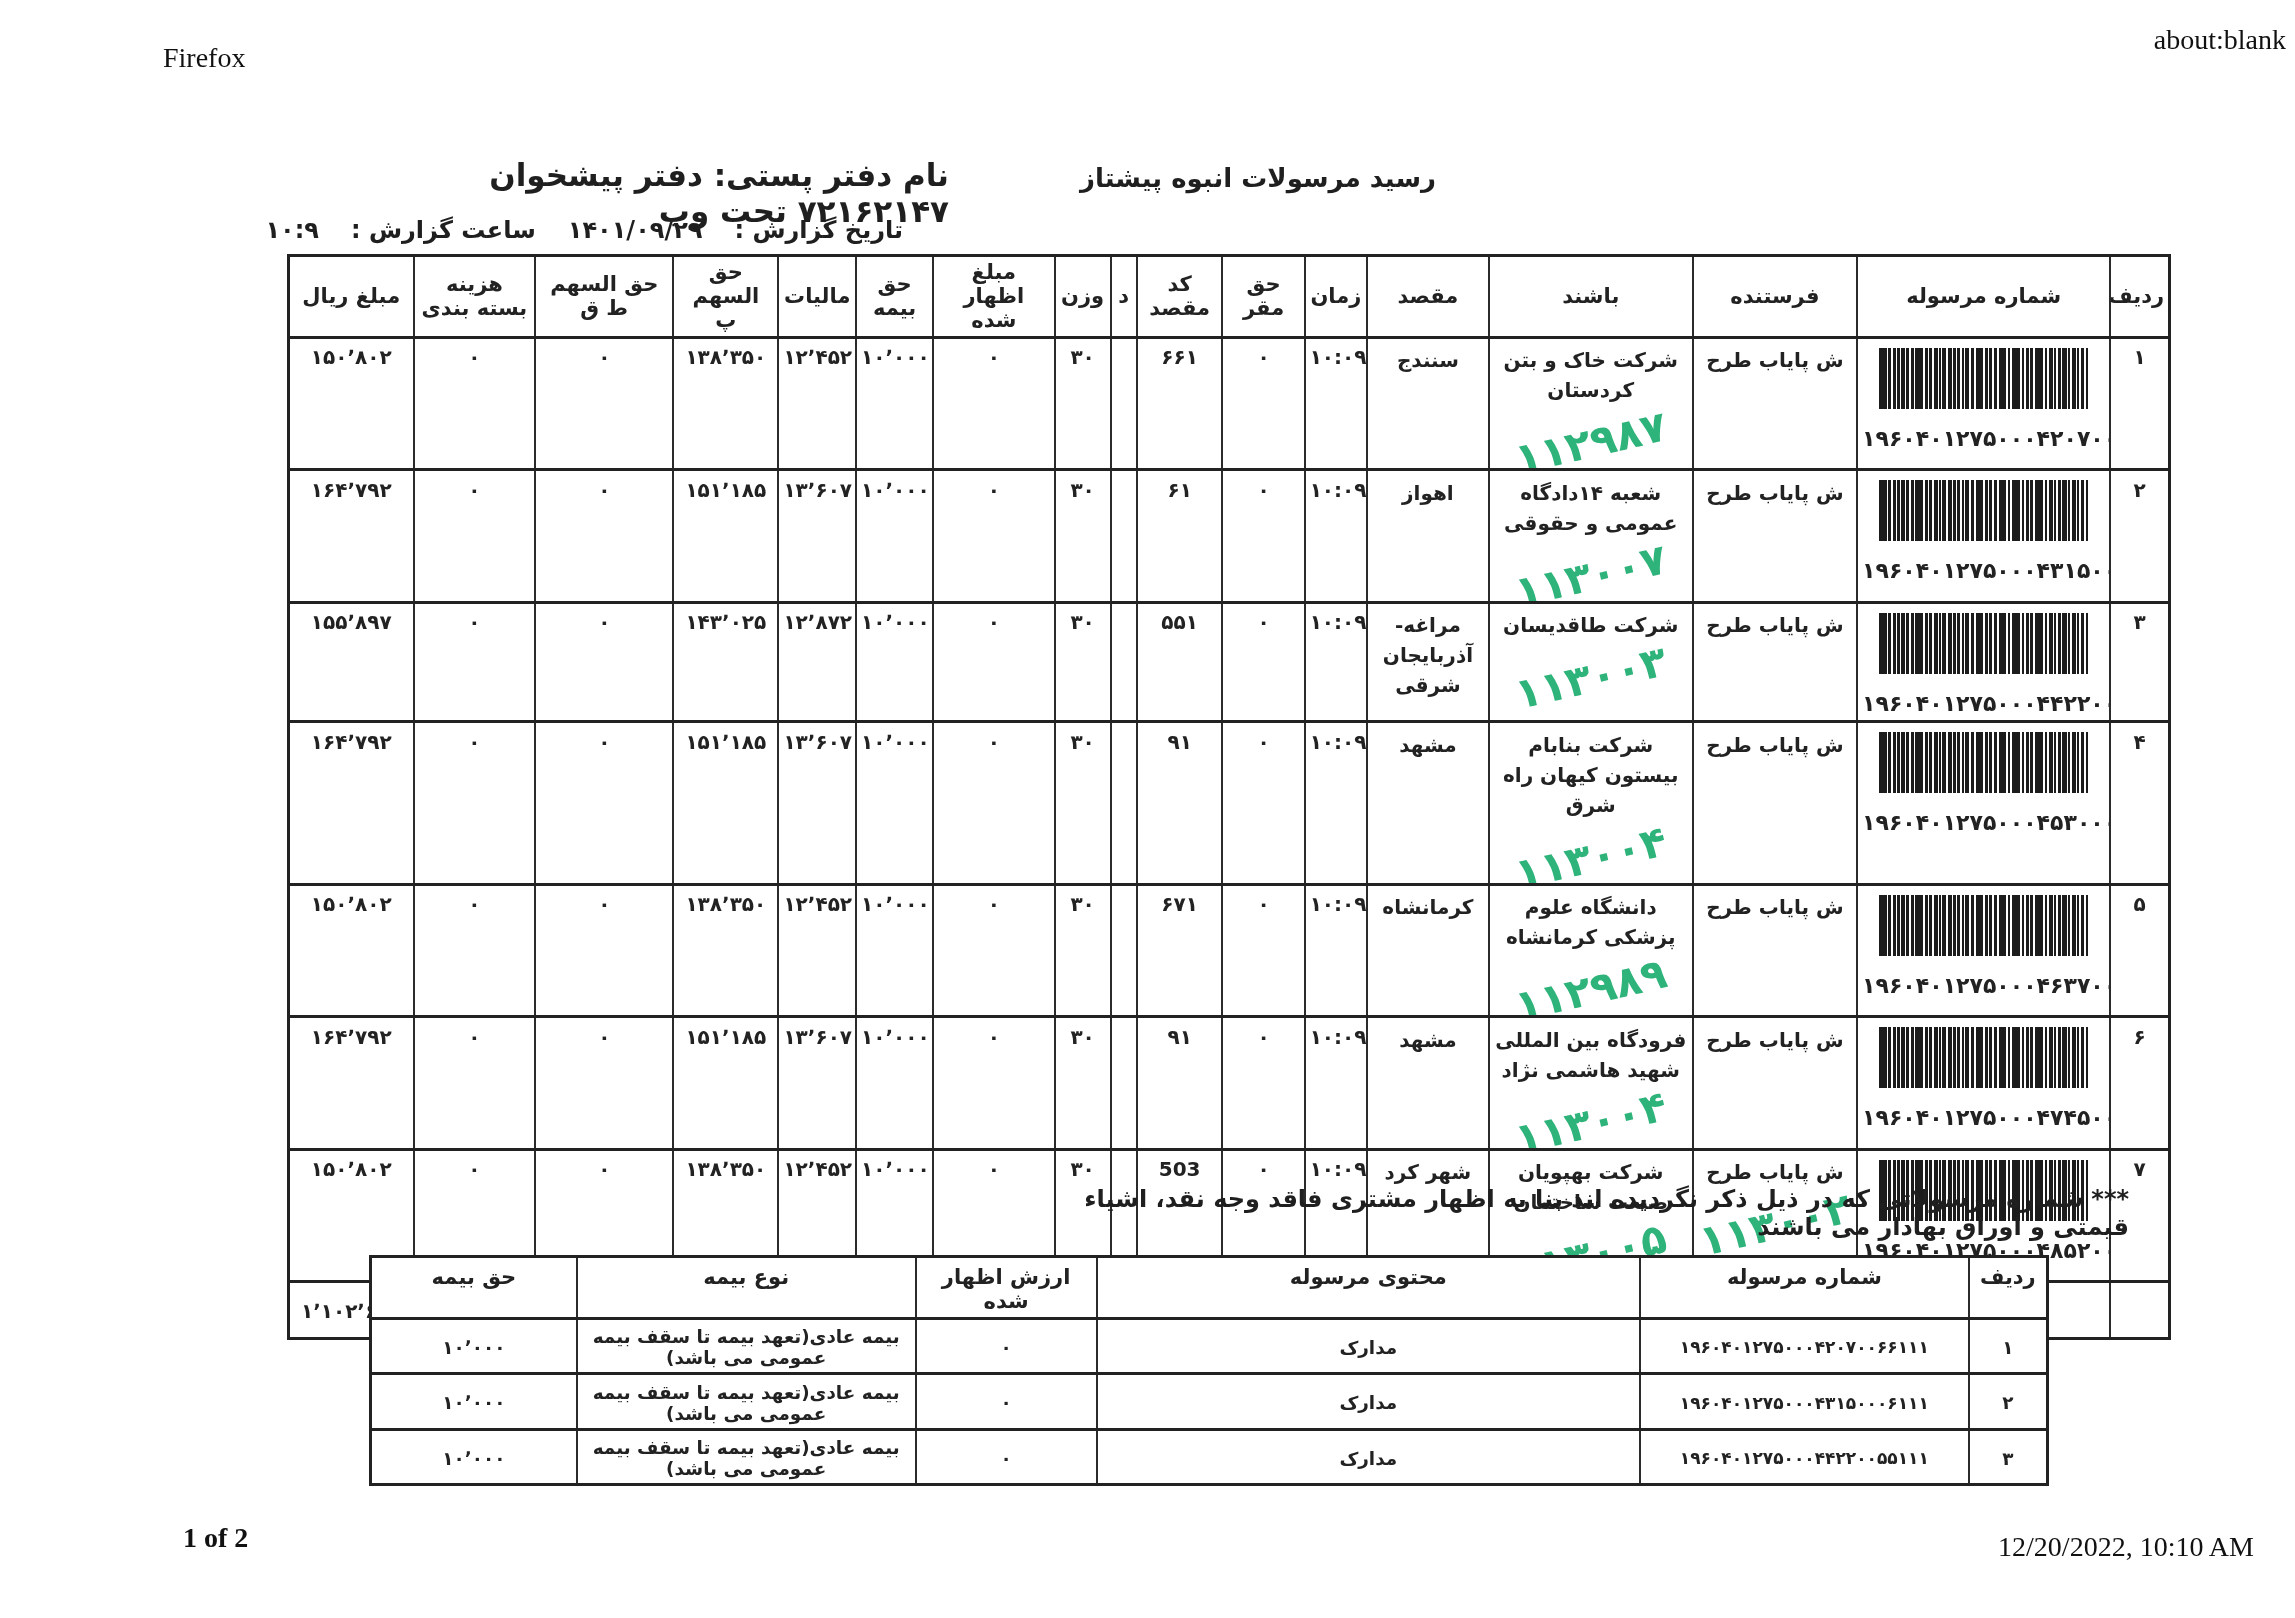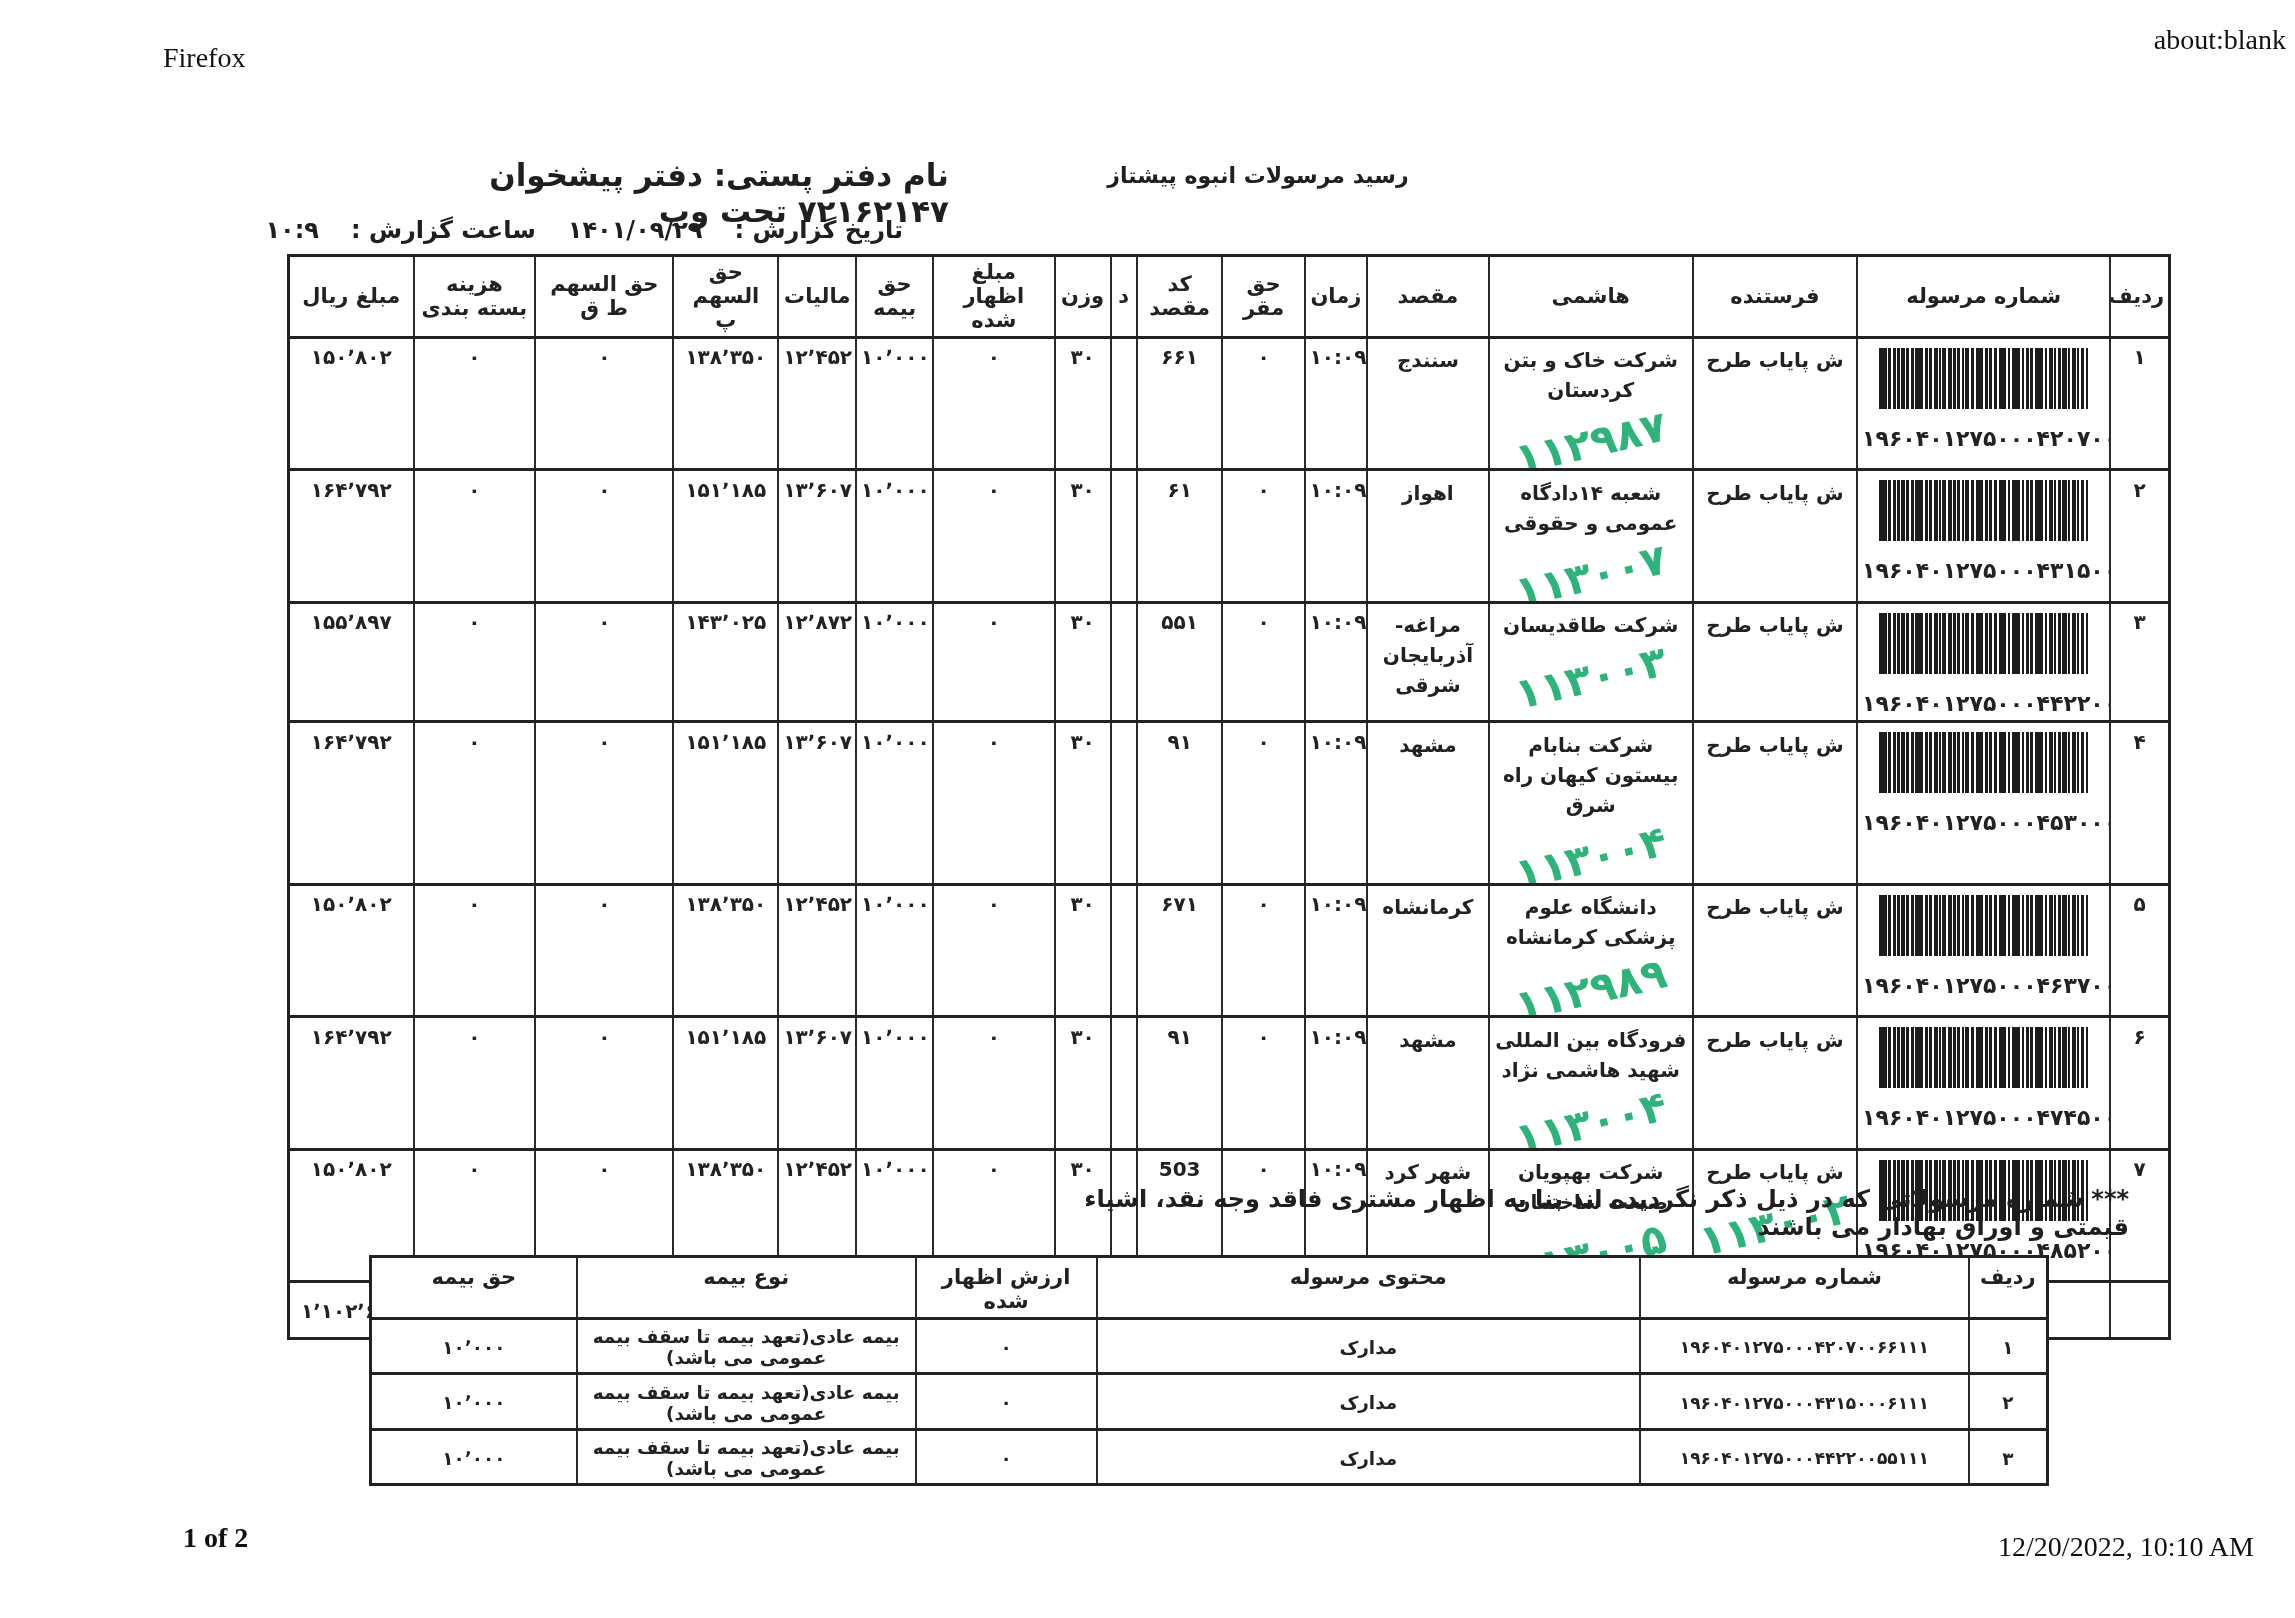--- a/index.html
+++ b/index.html
@@ -2,21 +2,21 @@
 <html lang="fa" style="font-size:10.5px"><head>
 <meta charset="utf-8">
 <style>
   html,body{margin:0;padding:0;background:#fff;}
   body{width:2295px;height:1619px;position:relative;font-family:"DejaVu Sans",sans-serif;color:#1f1f1f;}
   .chrome{position:absolute;font-family:"Liberation Serif","DejaVu Serif",serif;font-size:28px;color:#111;}
   #ff-label{left:163px;top:42px;}
   #about-label{left:2095px;top:24px;width:191px;text-align:right;}
   #page-num{left:183px;top:1522px;font-weight:bold;}
   #print-date{left:1898px;top:1515px;width:356px;text-align:right;margin-top:16px;}
-  .doc-title{position:absolute;left:1054px;top:163px;width:408px;text-align:center;font-size:22px;font-weight:bold;direction:rtl;}
+  .doc-title{position:absolute;left:1054px;top:163px;width:408px;text-align:center;font-size:26px;font-weight:bold;direction:rtl;}
   .office-line{position:absolute;left:435px;top:157px;width:514px;font-size:31px;font-weight:bold;direction:rtl;text-align:right;}
   .date-line{position:absolute;left:323px;top:216px;width:580px;direction:rtl;display:flex;gap:32px;font-size:24px;font-weight:bold;align-items:baseline;justify-content:flex-start;}
   .date-line span{white-space:nowrap;}
 
   table.sheet{border-collapse:collapse;table-layout:fixed;direction:rtl;background:#fff;}
   #main-table{position:absolute;left:287px;top:254px;width:1884px;}
   #ins-table{position:absolute;left:369px;top:1255px;width:1680px;}
   table.sheet td,table.sheet th{border:2px solid #2b2b2b;overflow:hidden;vertical-align:top;padding:6.6px 4px 4px;font-weight:bold;color:#222;}
   table.sheet{border:3.3px solid #222;}
   table.sheet tr{border-top:3.3px solid #222;border-bottom:3.3px solid #222;}
@@ -81,21 +81,21 @@
       <col style="width:5.59%">
       <col style="width:7.34%">
       <col style="width:6.47%">
     <col style="width:6.64%">
   </colgroup>
   <thead>
     <tr>
       <th>ردیف</th>
       <th>شماره مرسوله</th>
       <th>فرستنده</th>
-      <th>هاشمی</th>
+      <th>باشند</th>
       <th>مقصد</th>
       <th>زمان</th>
       <th>حق مقر</th>
       <th>کد مقصد</th>
       <th>د</th>
       <th>وزن</th>
       <th>مبلغ اظهار شده</th>
       <th>حق بیمه</th>
       <th>مالیات</th>
       <th>حق السهم پ</th>

